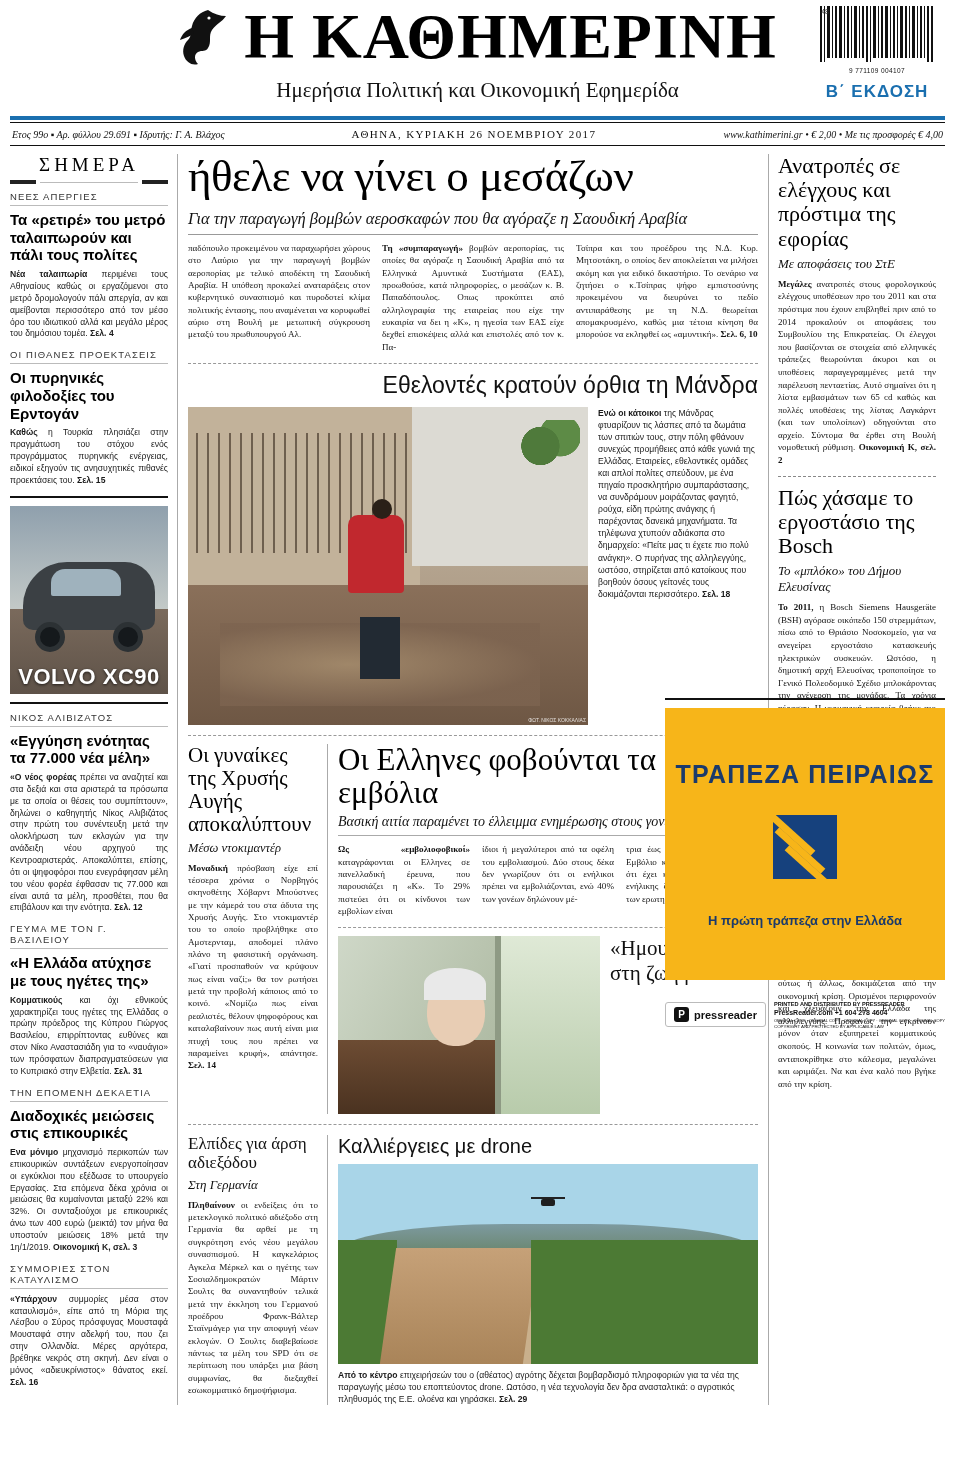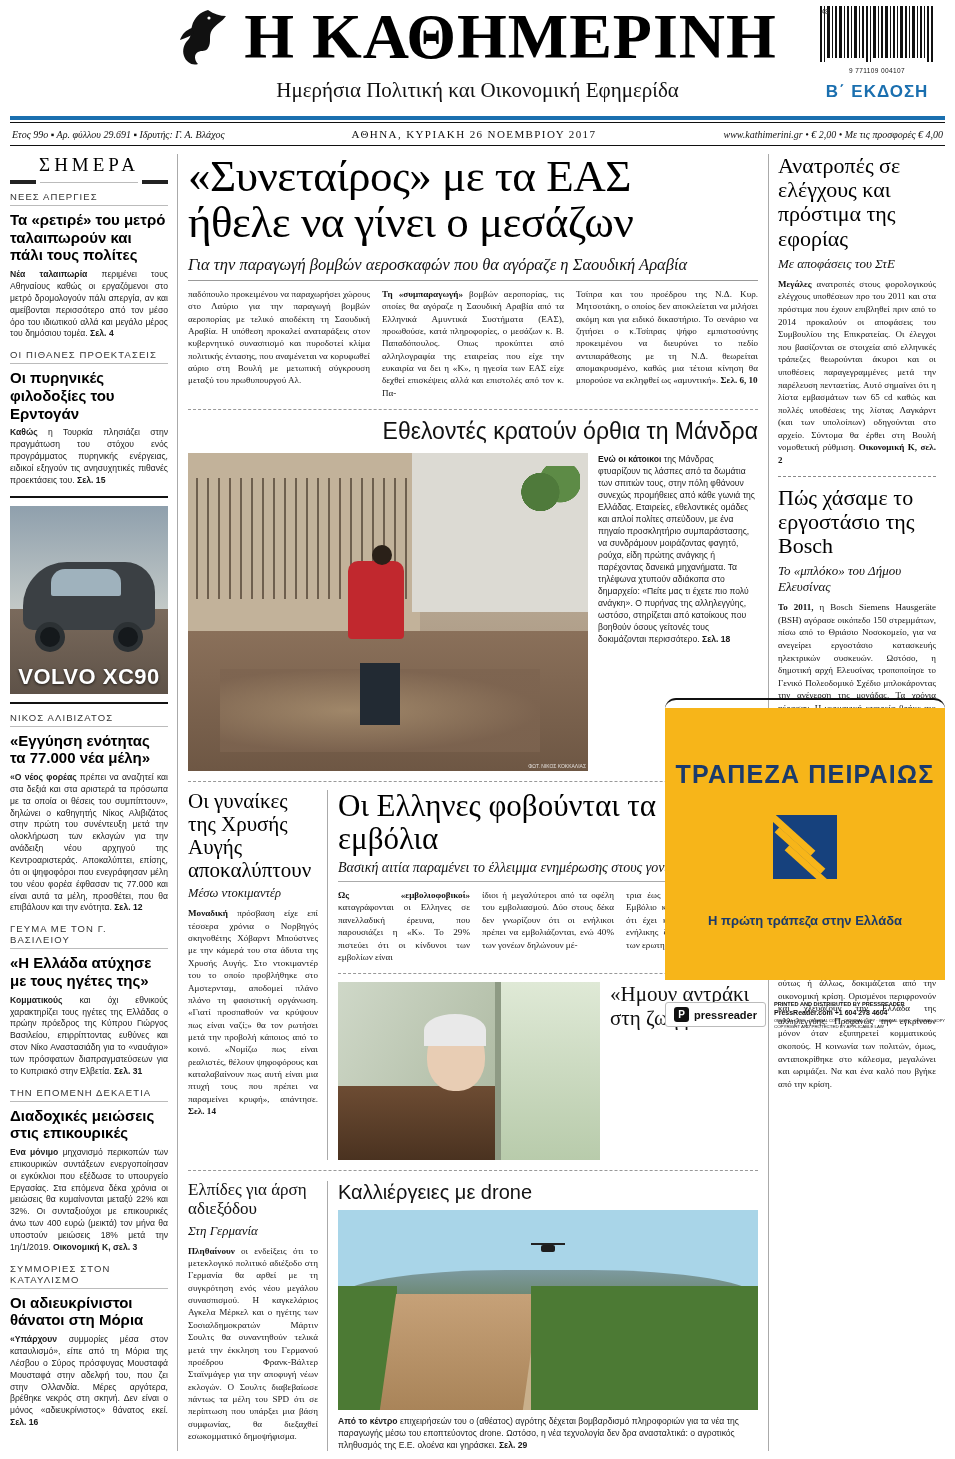--- a/index.html
+++ b/index.html
@@ -183,21 +183,21 @@
   .r-body { font-family:"Liberation Serif", serif; font-size: 9px; line-height:1.4; text-align: justify; }
   .r-body b { font-weight: 700; }
   .dash-r { border-top: 1px dashed #888; margin: 9px 0; }
   .kyrio-box { border-top: 2px solid #15803d; margin-top: 10px; padding-top: 6px; }
   .kyrio-label { text-align:center; font-size: 10px; font-weight: 700; letter-spacing: 3px; color:#111;
     padding-bottom: 5px; border-bottom: 1px solid #aaa; margin-bottom: 6px; }
   .kyrio-head { font-family:"Liberation Serif", serif; font-style: italic; font-size: 19px;
     line-height: 1.15; margin-bottom: 4px; }
 
   
-  .ad-wrap { border-top: 2px solid #111; padding-top: 8px; margin-top: 4px; border-radius: 11px; }
+  .ad-wrap { border-top: 2px solid #111; padding-top: 8px; margin-top: 4px; }
   .piraeus { background: #f7b519; width: 100%; height: 272px; position: relative;
     display:flex; flex-direction:column; align-items:center; justify-content:center; }
   .piraeus-name { color:#1b3a6b; font-size: 25px; font-weight: 700; letter-spacing: 1.2px; }
   .piraeus-logo { width: 64px; height: 64px; background: #16417d; margin: 26px 0 34px; position: relative; overflow:hidden; }
   .pl-bar { position:absolute; background: #f7b519; height: 7px; width: 62px; transform: rotate(42deg); }
   .piraeus-tag { color:#1b3a6b; font-size: 13px; font-weight: 700; }
 
   
   .footer { position:absolute; right: 10px; bottom: 4px; display:flex; align-items:center; gap: 8px; }
   .pr-logo { background:#fff; border:1px solid #bbb; border-radius: 3px; padding: 4px 8px;
@@ -326,29 +326,27 @@
       </div>
 
       <div class="block">
         <div class="kicker">ΤΗΝ ΕΠΟΜΕΝΗ ΔΕΚΑΕΤΙΑ</div>
         <div class="side-head">Διαδοχικές μειώσεις στις επικουρικές</div>
         <div class="side-body"><b>Ενα μόνιμο</b><span> μηχανισμό περικοπών των επικουρικών συντάξεων ενεργοποίησαν οι εγκύκλιοι που εξέδωσε το υπουργείο Εργασίας. Στα επόμενα δέκα χρόνια οι μειώσεις θα κυμαίνονται μεταξύ 22% και 32%. Οι συνταξιούχοι με επικουρικές άνω των 400 ευρώ (μεικτά) τον μήνα θα υποστούν μειώσεις 18% μετά την 1η/1/2019. </span><b>Οικονομική Κ, σελ. 3</b></div>
       </div>
 
       <div class="block">
         <div class="kicker">ΣΥΜΜΟΡΙΕΣ ΣΤΟΝ ΚΑΤΑΥΛΙΣΜΟ</div>
-        <div class="side-head">Οι αδιευκρίνιστοι θάνατοι στη Μόρια</div>
         <div class="side-body"><b>«Υπάρχουν</b><span> συμμορίες μέσα στον καταυλισμό», είπε από τη Μόρια της Λέσβου ο Σύρος πρόσφυγας Μουσταφά Μουσταφά στην αδελφή του, που ζει στην Ολλανδία. Μέρες αργότερα, βρέθηκε νεκρός στη σκηνή. Δεν είναι ο μόνος «αδιευκρίνιστος» θάνατος εκεί. </span><b>Σελ. 16</b></div>
       </div>
     </div>
 
     <div class="col-mid">
 
       <div>
-        <div class="lead-head">«Συνεταίρος» με τα ΕΑΣ</div>
         <div class="lead-head">ήθελε να γίνει ο μεσάζων</div>
         <div class="lead-sub">Για την παραγωγή βομβών αεροσκαφών που θα αγόραζε η Σαουδική Αραβία</div>
         <div class="cols3">
           <div class="serif-body">παδόπουλο προκειμένου να παραχωρήσει χώρους στο Λαύριο για την παραγωγή βομβών αεροπορίας με τελικό αποδέκτη τη Σαουδική Αραβία. Η υπόθεση προκαλεί αναταράξεις στον κυβερνητικό συνασπισμό και πυροδοτεί κλίμα πολιτικής έντασης, που αναμένεται να κορυφωθεί αύριο στη Βουλή με μετωπική σύγκρουση μεταξύ του πρωθυπουργού Αλ.</div>
           <div class="serif-body"><b>Τη «συμπαραγωγή»</b><span> βομβών αεροπορίας, τις οποίες θα αγόραζε η Σαουδική Αραβία από τα Ελληνικά Αμυντικά Συστήματα (ΕΑΣ), προωθούσε, κατά πληροφορίες, ο μεσάζων κ. Β. Παπαδόπουλος. Οπως προκύπτει από αλληλογραφία της εταιρείας που είχε την ευκαιρία να δει η «Κ», η ηγεσία των ΕΑΣ είχε δεχθεί επισκέψεις αλλά και επιστολές από τον κ. Πα-</span></div>
           <div class="serif-body"><span>Τσίπρα και του προέδρου της Ν.Δ. Κυρ. Μητσοτάκη, ο οποίος δεν αποκλείεται να μιλήσει ακόμη και για ειδικό δικαστήριο. Το σενάριο να ζητήσει ο κ.Τσίπρας ψήφο εμπιστοσύνης προκειμένου να διευρύνει το πεδίο αντιπαράθεσης με τη Ν.Δ. θεωρείται απομακρυσμένο, καθώς μια τέτοια κίνηση θα μπορούσε να εκληφθεί ως «αμυντική». </span><b>Σελ. 6, 10</b></div>
         </div>
       </div>
 
       <div class="dashrule"></div>

